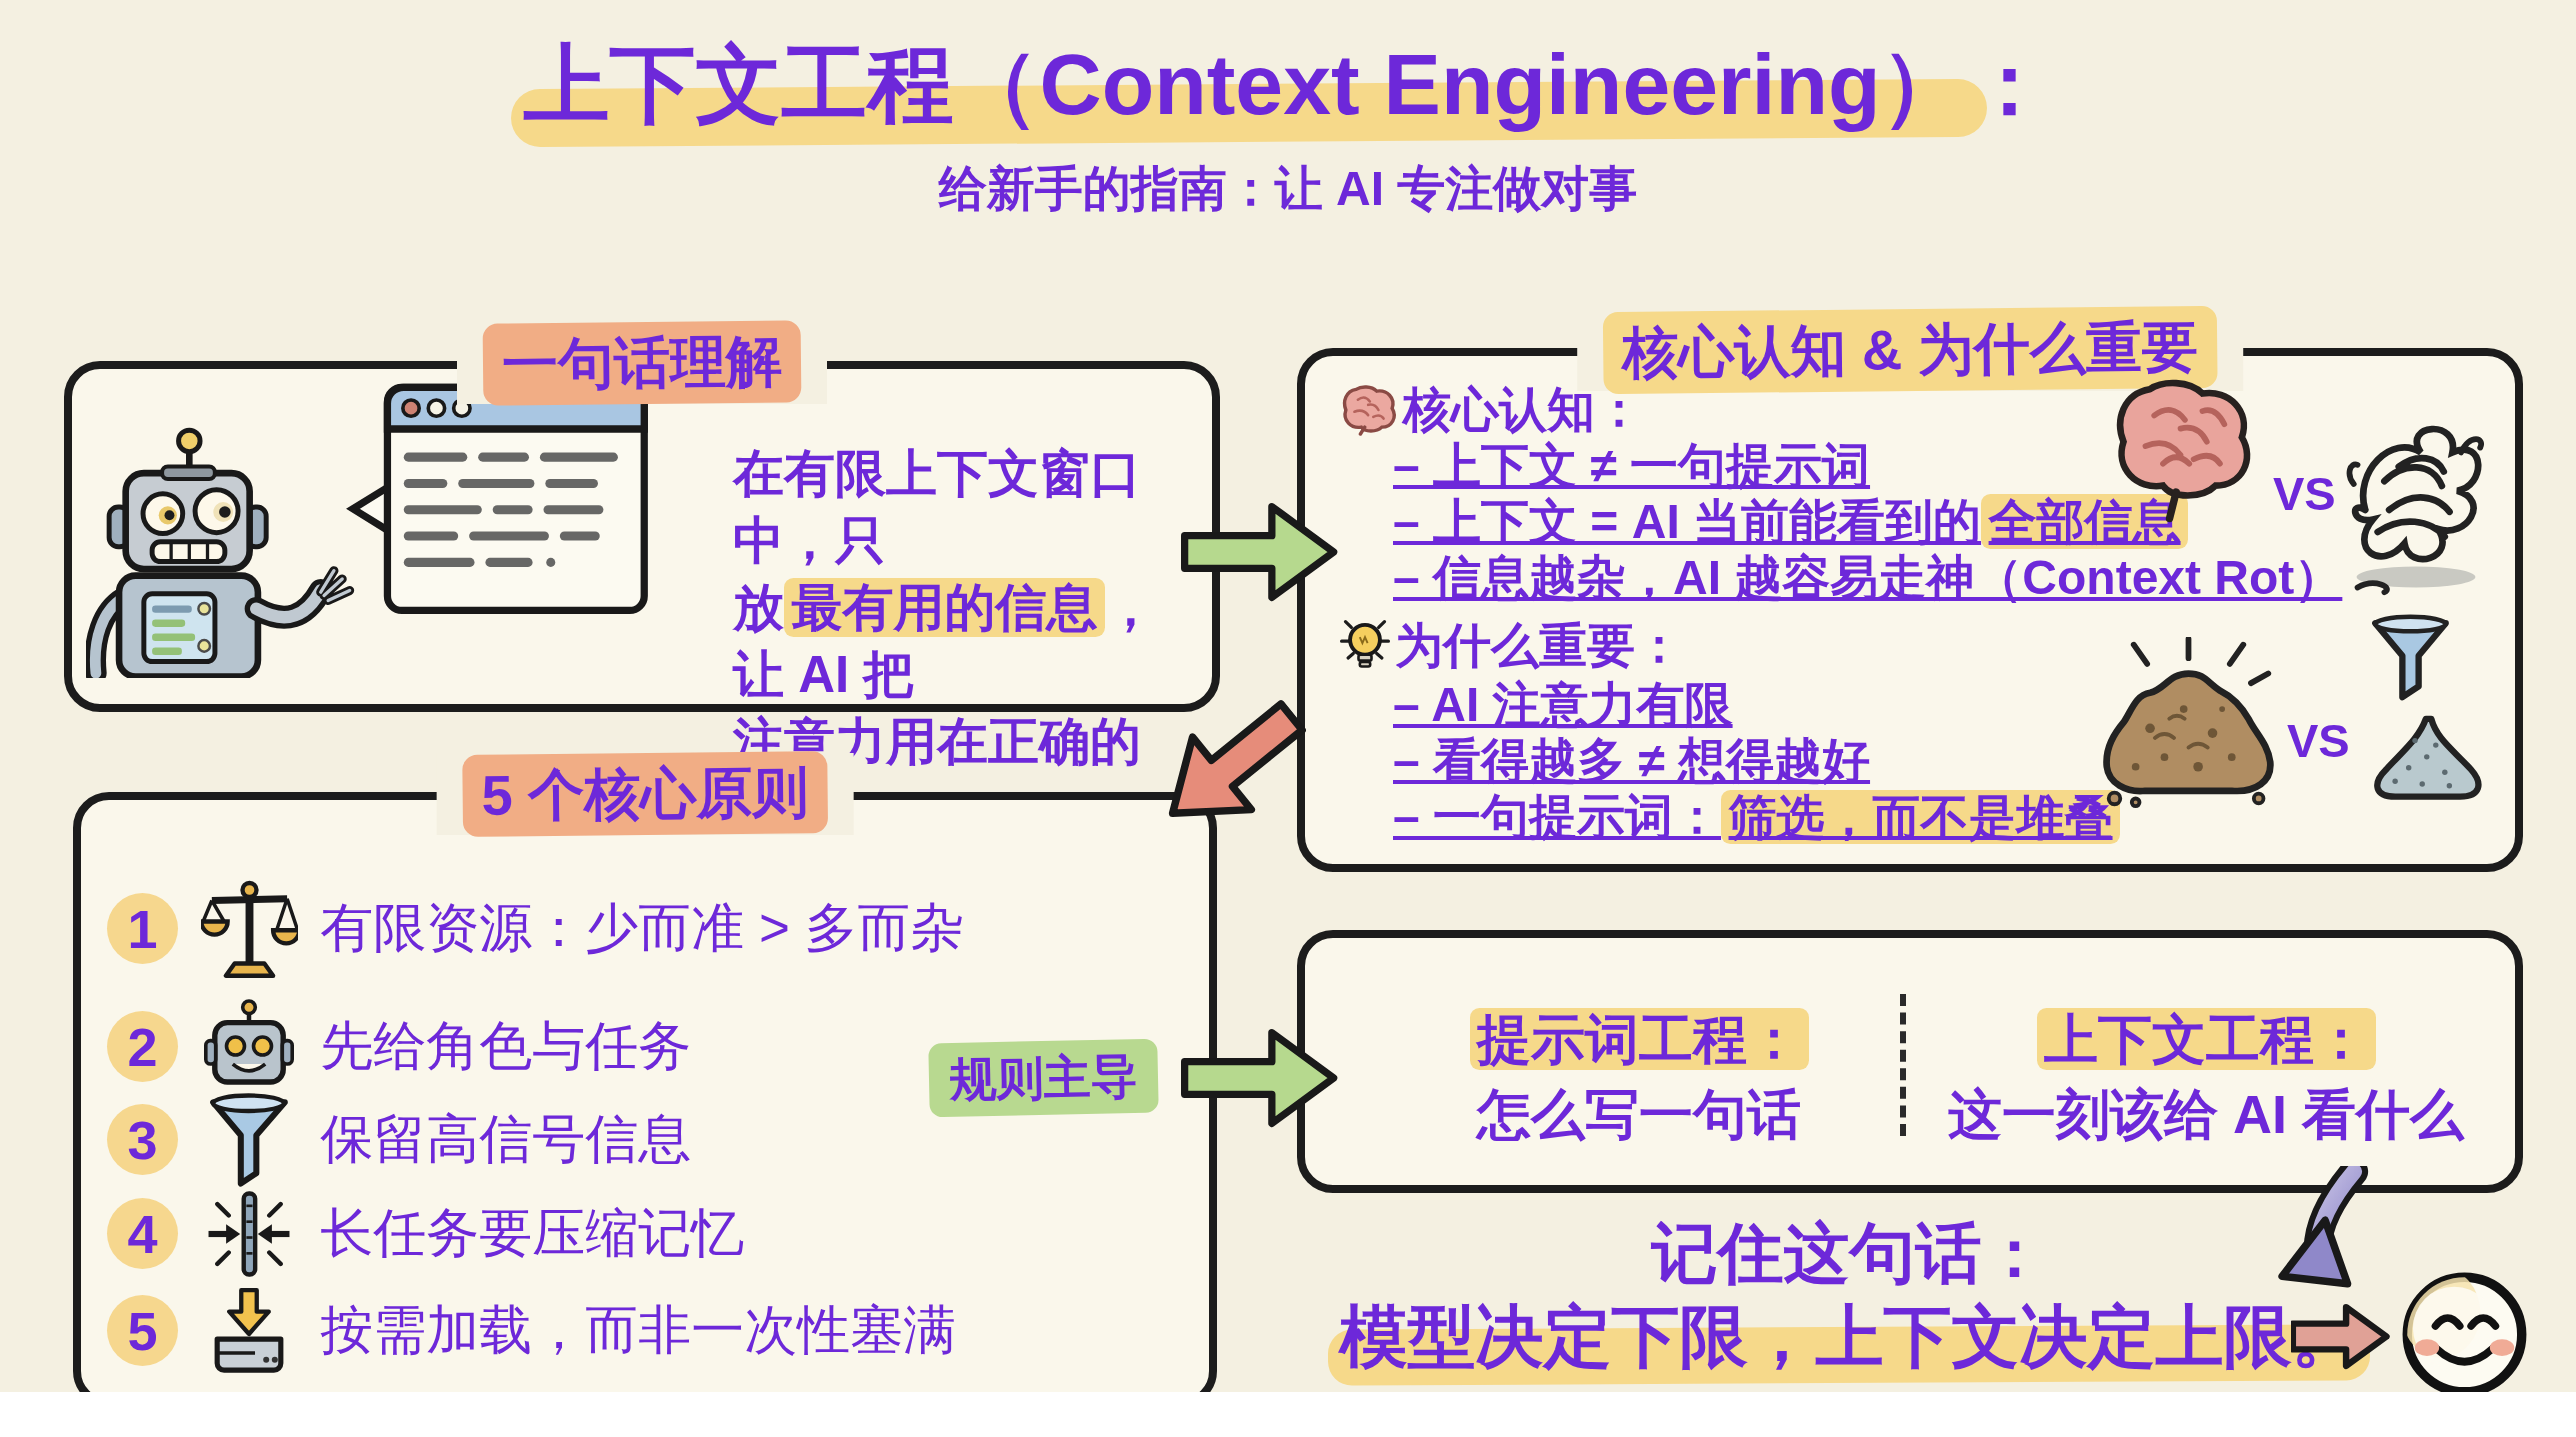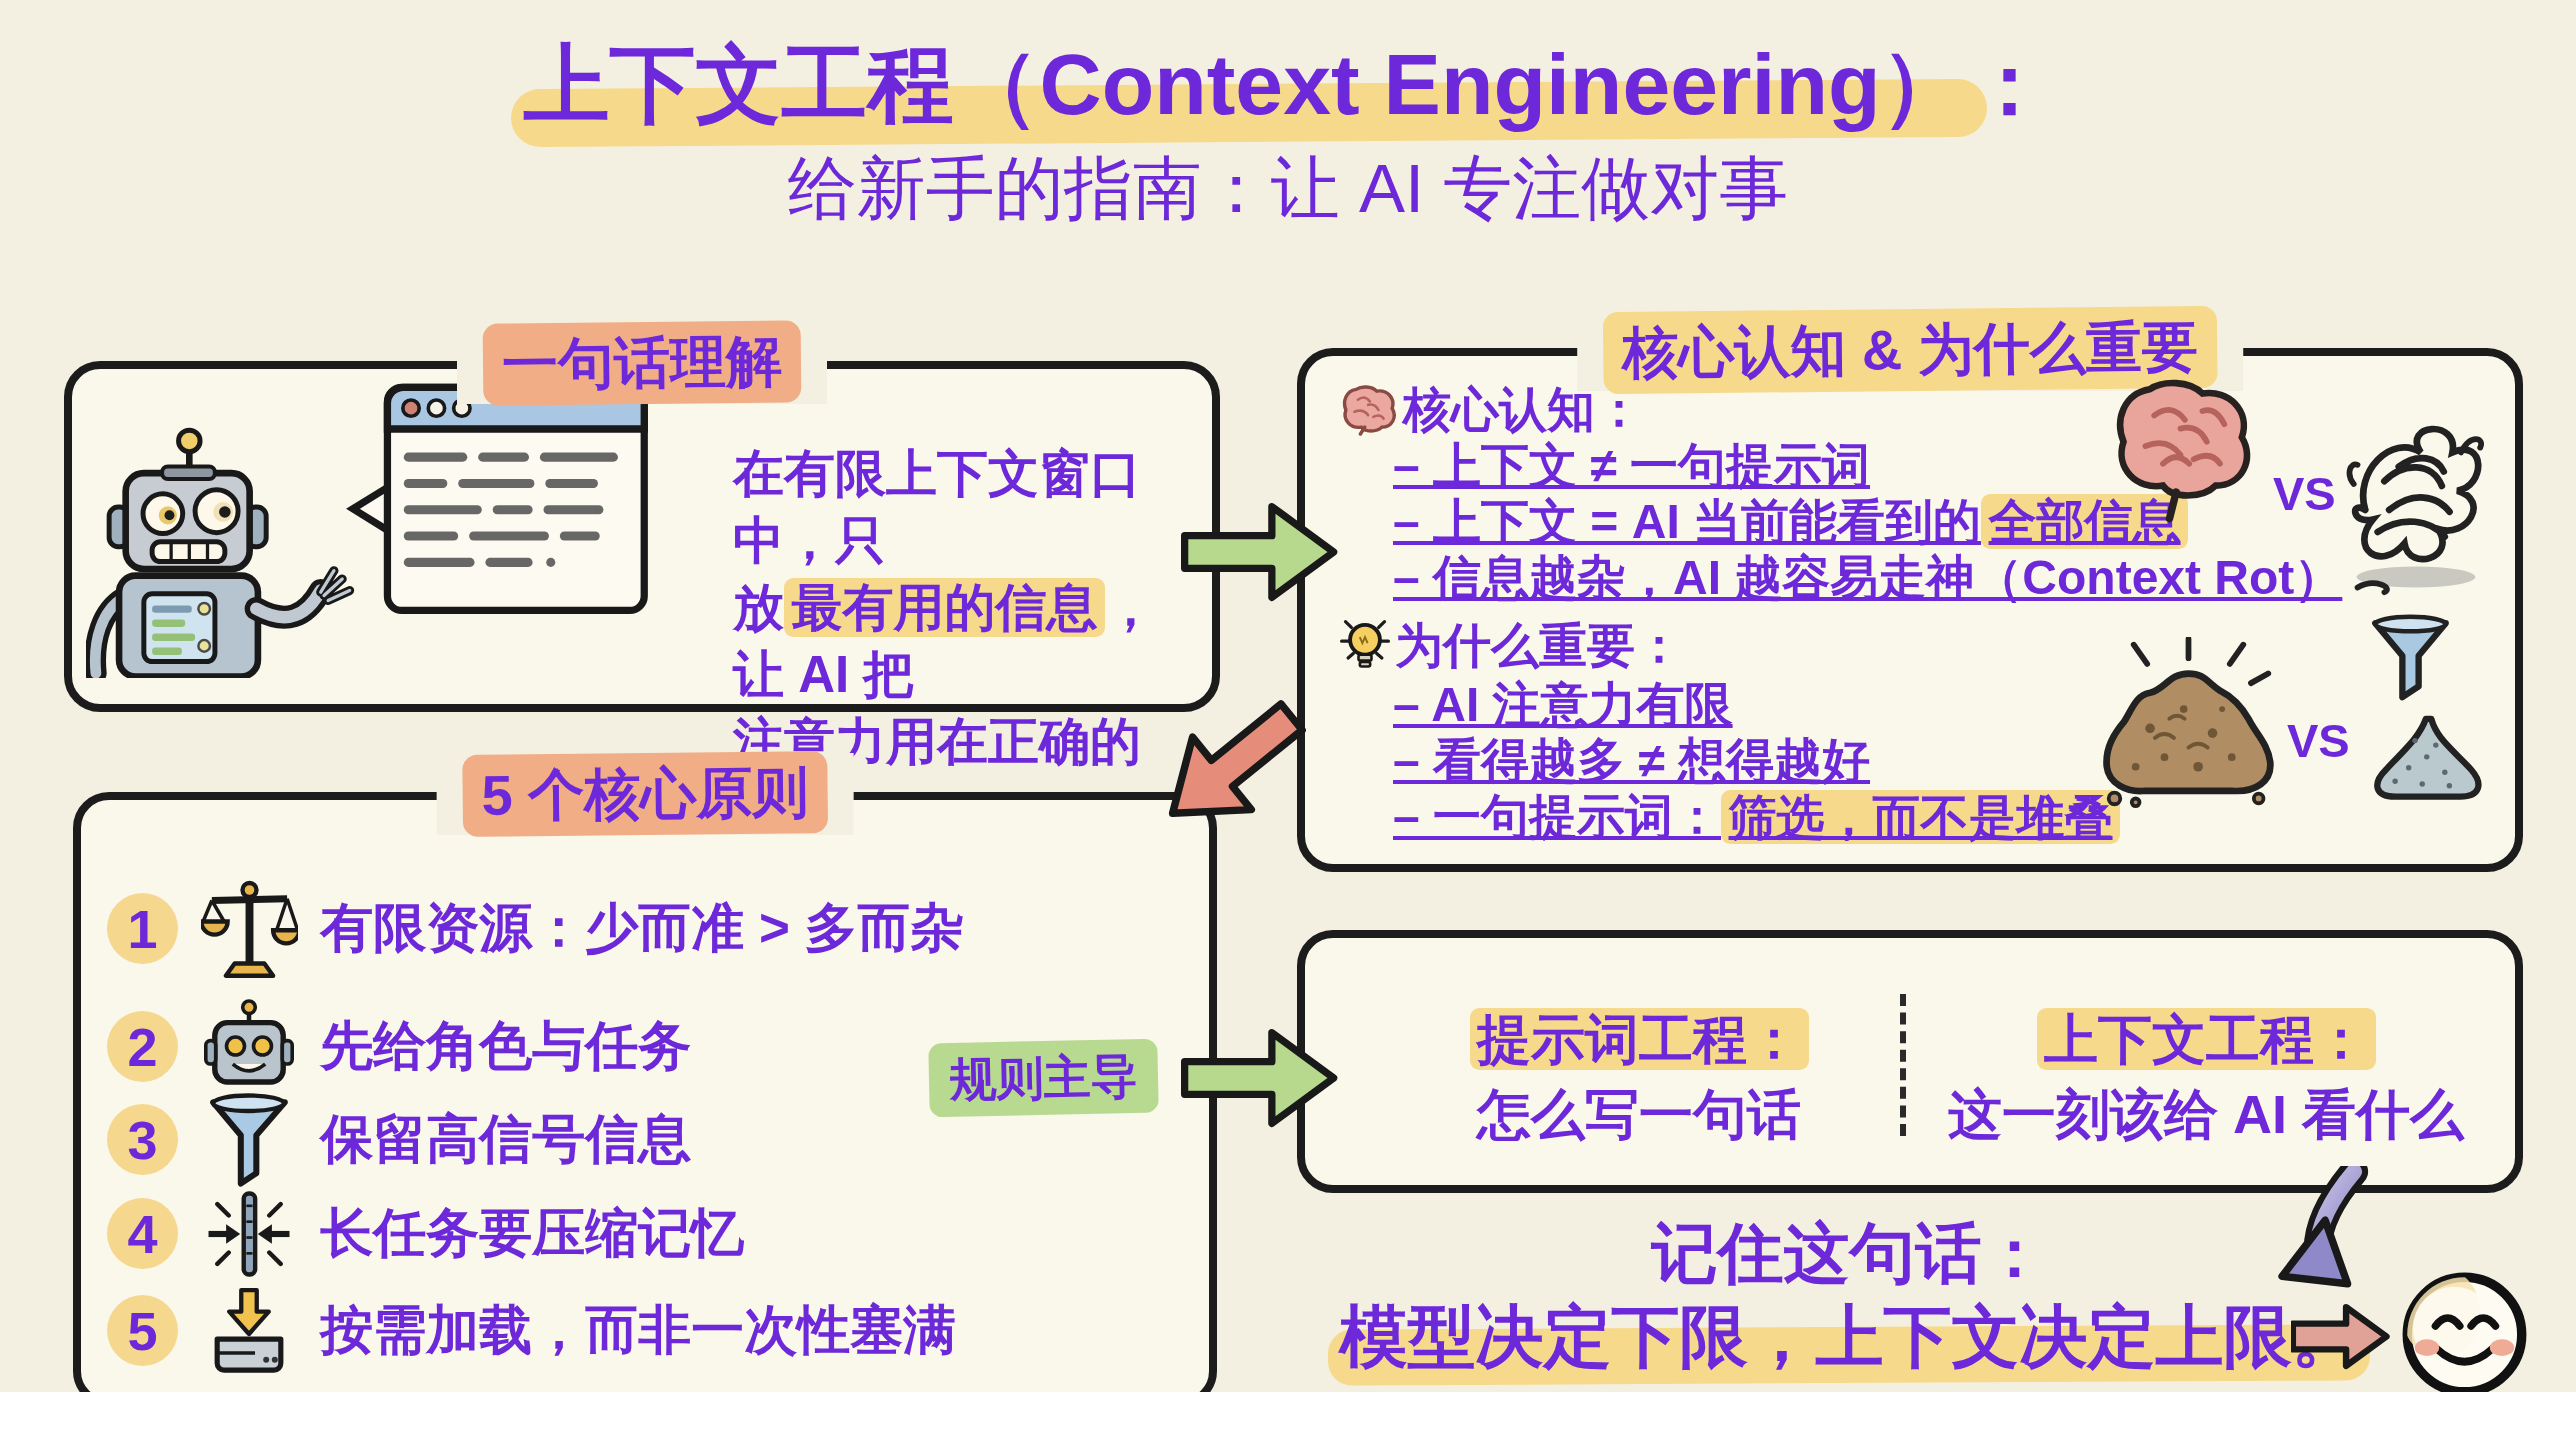--- a/index.html
+++ b/index.html
@@ -2,21 +2,21 @@
 <html style="font-size:15px"><head>
 <meta charset="utf-8">
 <style>
   html,body{margin:0;padding:0;}
   .canvas{position:relative;width:2576px;height:1392px;background:#f4f0e1;overflow:hidden;
     font-family:"Liberation Sans","DejaVu Sans",sans-serif;color:#6d28d9;}
   
   .title-wrap{position:absolute;top:28px;left:0;width:100%;text-align:center;z-index:4;}
   .main-title{position:relative;display:inline-block;font-size:86px;font-weight:900;line-height:112px;white-space:nowrap;}
   .title-hl{position:absolute;left:-13px;right:66px;top:56px;height:58px;background:#f6d98a;border-radius:29px;transform:rotate(-0.4deg);z-index:-1;}
-  .subtitle{font-size:69px;font-weight:400;line-height:97px;white-space:nowrap;}
+  .subtitle{font-size:48px;font-weight:700;line-height:97px;white-space:nowrap;}
   
   .box{position:absolute;background:#faf7eb;border:8.4px solid #1c1c1c;border-radius:36px;z-index:2;}
   .box1{left:64px;top:361px;width:1128px;height:335px;padding-left:12px;}
   .box2{left:1297px;top:348px;width:1210px;height:508px;}
   .box3{left:73px;top:792px;width:1128px;height:599px;}
   .box4{left:1297px;top:930px;width:1210px;height:247px;}
   .tab{position:absolute;top:-47px;left:50%;transform:translateX(-50%);background:#f4f0e1;
     padding:0 26px;white-space:nowrap;font-size:56px;font-weight:900;line-height:82px;z-index:3;}
   .hl{display:inline-block;padding:0 19px;border-radius:15px;transform:rotate(-0.6deg);}
   .hl-peach{background:#f1ad85;}
@@ -31,21 +31,21 @@
   .b2-head{display:flex;align-items:center;gap:4px;}
   .b2-item{padding-left:54px;white-space:nowrap;text-decoration:underline;}
   .gap-top{margin-top:9.4px;}
   .ill{position:absolute;z-index:3;}
   .vs{position:absolute;font-size:47px;font-weight:900;z-index:3;}
   
   .p-row{position:absolute;left:26px;display:flex;align-items:center;gap:20.6px;height:103px;}
   .badge{flex:0 0 auto;width:71px;height:71px;border-radius:50%;background:#f6d78e;
     display:flex;align-items:center;justify-content:center;font-size:54px;font-weight:900;}
   .p-icon{flex:0 0 auto;width:101px;height:103px;display:flex;align-items:center;justify-content:center;}
-  .p-text{font-size:53px;font-weight:700;white-space:nowrap;}
+  .p-text{font-size:53px;font-weight:400;white-space:nowrap;}
   .rule-label{position:absolute;left:929px;top:1041px;background:#b8d990;border-radius:13px;
     padding:5.6px 20.6px;font-size:47px;font-weight:900;transform:rotate(-1.2deg);z-index:4;}
   
   .b4-col{position:absolute;top:64px;text-align:center;font-size:54px;font-weight:900;line-height:75px;}
   .b4-left{left:51px;width:566px;}
   .b4-right{right:33px;width:552px;}
   .b4-divider{position:absolute;left:595px;top:56px;height:142px;border-left:6.6px dashed #2a2a2a;}
   
   .footer-1{position:absolute;left:1297px;top:1209px;width:1105px;text-align:center;
     font-size:66px;font-weight:900;z-index:4;}

